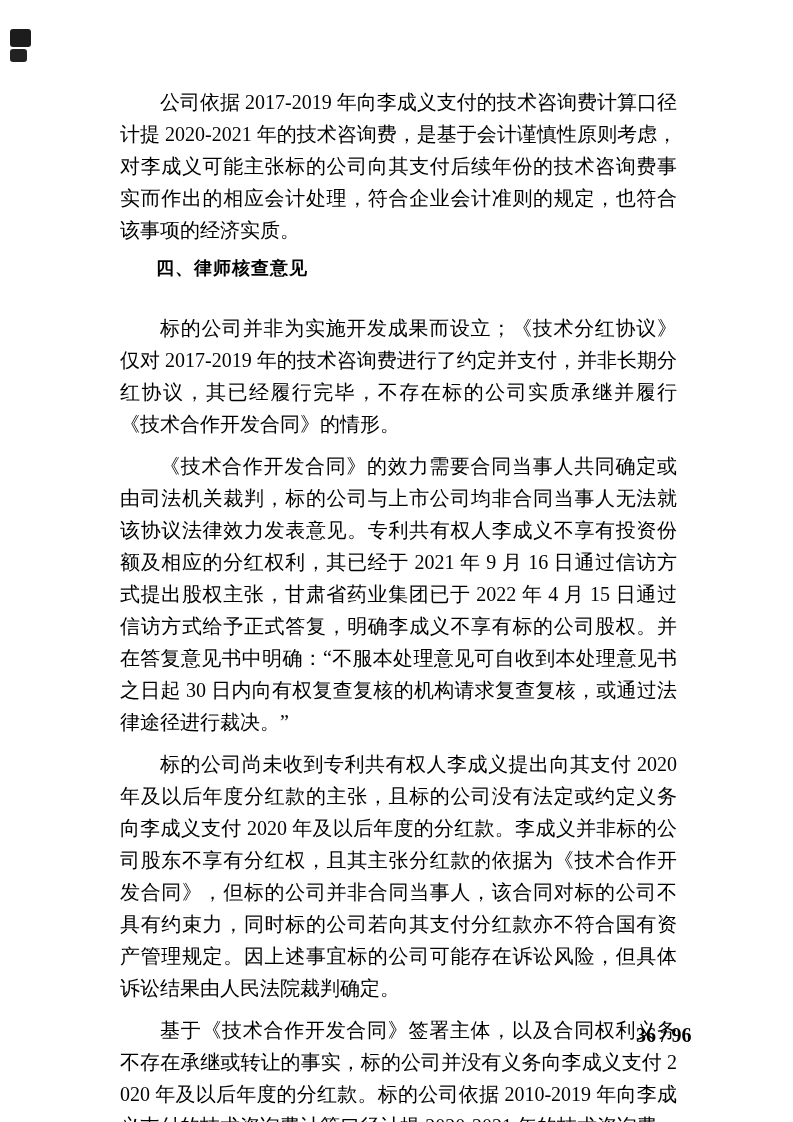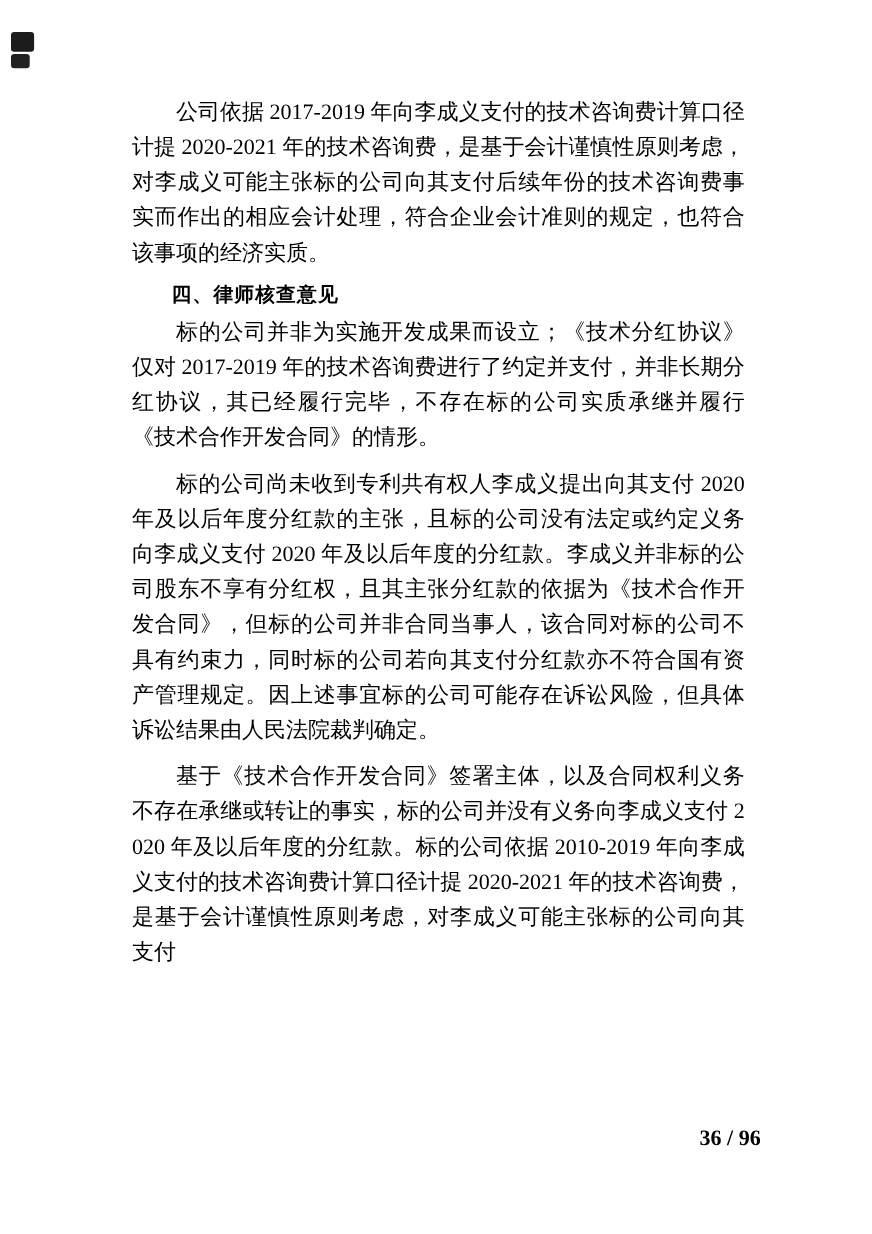--- a/index.html
+++ b/index.html
@@ -44,21 +44,21 @@
   .para {
     margin: 0 0 10px 0;
     font-size: 20px;
     line-height: 32px;
     text-align: justify;
     text-justify: inter-ideograph;
     word-break: break-all;
     text-indent: 2em;
   }
   .heading {
-    margin: 6px 0 6px 0;
+    margin: 6px 0 32px 0;
     font-family: Liberation Sans, sans-serif;
     font-size: 18px;
     line-height: 24px;
     font-weight: 700;
     text-indent: 2em;
     letter-spacing: 1px;
   }
   .page-number {
     position: absolute;
     left: 636px;
@@ -79,20 +79,21 @@
   <span class="corner-mark-2"></span>
 
   <div class="content">
     <p class="para">公司依据 2017-2019 年向李成义支付的技术咨询费计算口径计提 2020-2021 年的技术咨询费，是基于会计谨慎性原则考虑，对李成义可能主张标的公司向其支付后续年份的技术咨询费事实而作出的相应会计处理，符合企业会计准则的规定，也符合该事项的经济实质。</p>
 
     <h2 class="heading">四、律师核查意见</h2>
 
 
     <p class="para">标的公司并非为实施开发成果而设立；《技术分红协议》仅对 2017-2019 年的技术咨询费进行了约定并支付，并非长期分红协议，其已经履行完毕，不存在标的公司实质承继并履行《技术合作开发合同》的情形。</p>
 
+    <p class="para">《技术合作开发合同》的效力需要合同当事人共同确定或由司法机关裁判，标的公司与上市公司均非合同当事人无法就该协议法律效力发表意见。专利共有权人李成义不享有投资份额及相应的分红权利，其已经于 2021 年 9 月 16 日通过信访方式提出股权主张，甘肃省药业集团已于 2022 年 4 月 15 日通过信访方式给予正式答复，明确李成义不享有标的公司股权。并在答复意见书中明确：“不服本处理意见可自收到本处理意见书之日起 30 日内向有权复查复核的机构请求复查复核，或通过法律途径进行裁决。”</p>
 
     <p class="para">标的公司尚未收到专利共有权人李成义提出向其支付 2020 年及以后年度分红款的主张，且标的公司没有法定或约定义务向李成义支付 2020 年及以后年度的分红款。李成义并非标的公司股东不享有分红权，且其主张分红款的依据为《技术合作开发合同》，但标的公司并非合同当事人，该合同对标的公司不具有约束力，同时标的公司若向其支付分红款亦不符合国有资产管理规定。因上述事宜标的公司可能存在诉讼风险，但具体诉讼结果由人民法院裁判确定。</p>
 
     <p class="para">基于《技术合作开发合同》签署主体，以及合同权利义务不存在承继或转让的事实，标的公司并没有义务向李成义支付 2020 年及以后年度的分红款。标的公司依据 2010-2019 年向李成义支付的技术咨询费计算口径计提 2020-2021 年的技术咨询费，是基于会计谨慎性原则考虑，对李成义可能主张标的公司向其支付</p>
   </div>
 
   <div class="page-number">36 / 96</div>
 
 </div>
 

